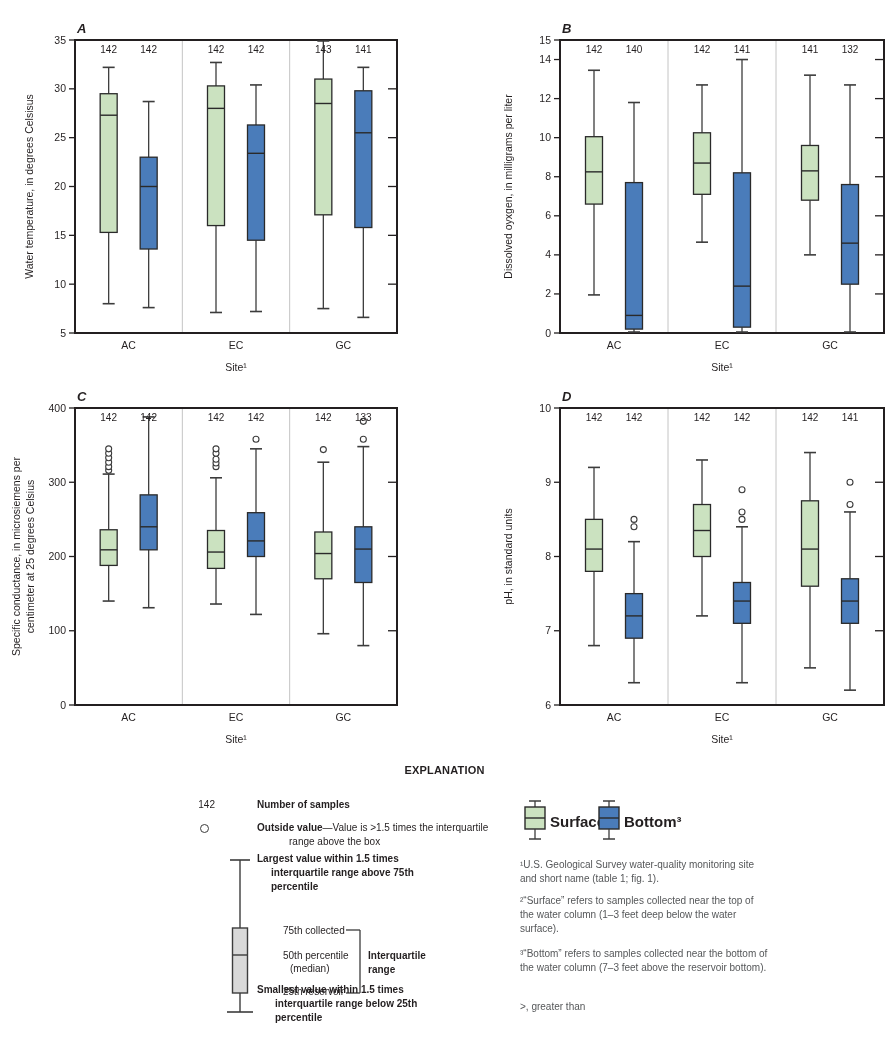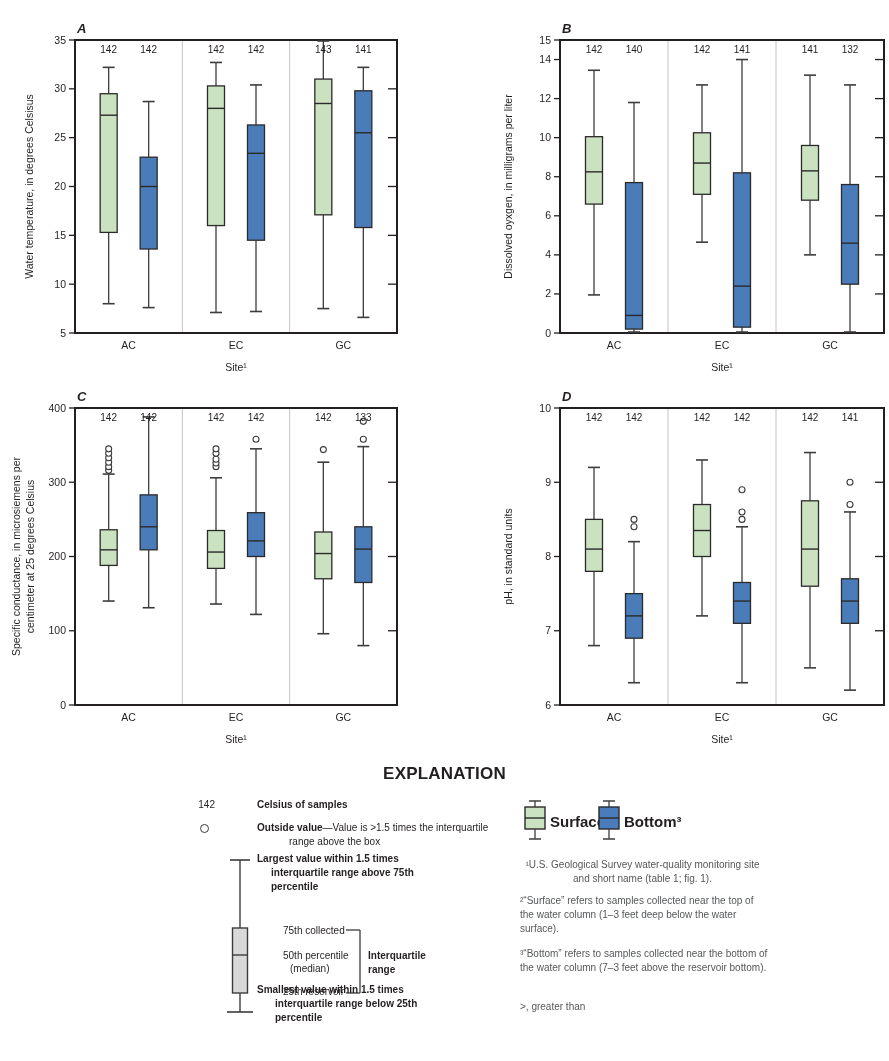--- a/index.html
+++ b/index.html
@@ -1,19 +1,19 @@
 <!DOCTYPE html>
 <html><head>
 <meta charset="utf-8">
 <style>
   html,body{margin:0;padding:0;background:#ffffff;}
   body{width:889px;height:1061px;position:relative;font-family:"Liberation Sans",sans-serif;color:#231f20;overflow:hidden;}
   .abs{position:absolute;}
   svg text{font-family:"Liberation Sans",sans-serif;fill:#231f20;}
-  .expl-title{font-size:17px;font-weight:bold;letter-spacing:0.2px;}
+  .expl-title{font-size:11px;font-weight:bold;letter-spacing:0.2px;}
   .expl-bold{font-weight:bold;}
   .small{font-size:10px;line-height:1.38;}
   .samples-num{font-size:10px;}
   .footnote{font-size:10px;line-height:1.42;color:#555759;}
   .legend-label{font-size:15px;font-weight:bold;}
   .circle-glyph{display:inline-block;width:7px;height:7px;border:1.1px solid #3c3c3c;border-radius:50%;}
 </style>
 </head>
 <body>
 
@@ -383,21 +383,21 @@
         <circle cx="405" cy="116.52500000000006" r="3" fill="#ffffff" stroke="#3c3c3c" stroke-width="1.1"></circle>
         <circle cx="405" cy="94.25" r="3" fill="#ffffff" stroke="#3c3c3c" stroke-width="1.1"></circle>
         <text x="405" y="33" text-anchor="middle" font-size="10">141</text>
       </g>
     </svg>
 </div>
 
 <div class="abs expl-title" style="left:0;top:764px;width:889px;text-align:center;">EXPLANATION</div>
 
 <div class="abs samples-num" style="left:193px;top:799px;width:22px;text-align:right;">142</div>
-<div class="abs small expl-bold" style="left:257px;top:798px;">Celsius of samples</div>
+<div class="abs small expl-bold" style="left:257px;top:798px;">Number of samples</div>
 
 <span class="abs circle-glyph" style="left:200px;top:824px;"></span>
 <div class="abs small" style="left:257px;top:821px;width:200px;padding-left:32px;text-indent:-32px;">
   <span class="expl-bold">Outside value</span><span>—Value is &gt;1.5 times the interquartile range above the box</span>
 </div>
 
 <div class="abs small expl-bold" style="left:257px;top:852px;width:168px;padding-left:14px;text-indent:-14px;">Largest value within 1.5 times interquartile range above 75th percentile</div>
 
 <svg class="abs" style="left:225px;top:848px;" width="40" height="178">
   <line x1="5" y1="12" x2="25" y2="12" stroke="#3c3c3c" stroke-width="1.6"></line>
@@ -435,16 +435,16 @@
 <svg class="abs" style="left:596px;top:798px;" width="26" height="46">
   <line x1="7" y1="3" x2="19" y2="3" stroke="#3c3c3c" stroke-width="1.5"></line>
   <line x1="13" y1="3" x2="13" y2="9" stroke="#3c3c3c" stroke-width="1.3"></line>
   <rect x="3" y="9" width="20" height="22" fill="#4a7cba" stroke="#2a2a2a" stroke-width="1.4"></rect>
   <line x1="3" y1="20" x2="23" y2="20" stroke="#2a2a2a" stroke-width="1.4"></line>
   <line x1="13" y1="31" x2="13" y2="41" stroke="#3c3c3c" stroke-width="1.3"></line>
   <line x1="7" y1="41" x2="19" y2="41" stroke="#3c3c3c" stroke-width="1.5"></line>
 </svg>
 <div class="abs legend-label" style="left:624px;top:813px;">Bottom³</div>
 
-<div class="abs footnote" style="left:520px;top:858px;width:245px;text-align:center;">¹U.S. Geological Survey water-quality monitoring site and short name (table 1; fig. 1).</div>
+<div class="abs footnote" style="left:520px;top:858px;width:245px;">¹U.S. Geological Survey water-quality monitoring site and short name (table 1; fig. 1).</div>
 <div class="abs footnote" style="left:520px;top:894px;width:245px;">²“Surface” refers to samples collected near the top of the water column (1–3 feet deep below the water surface).</div>
 <div class="abs footnote" style="left:520px;top:947px;width:250px;">³“Bottom” refers to samples collected near the bottom of the water column (7–3 feet above the reservoir bottom).</div>
 <div class="abs footnote" style="left:520px;top:1000px;width:245px;">&gt;, greater than</div>
 
 </body></html>

